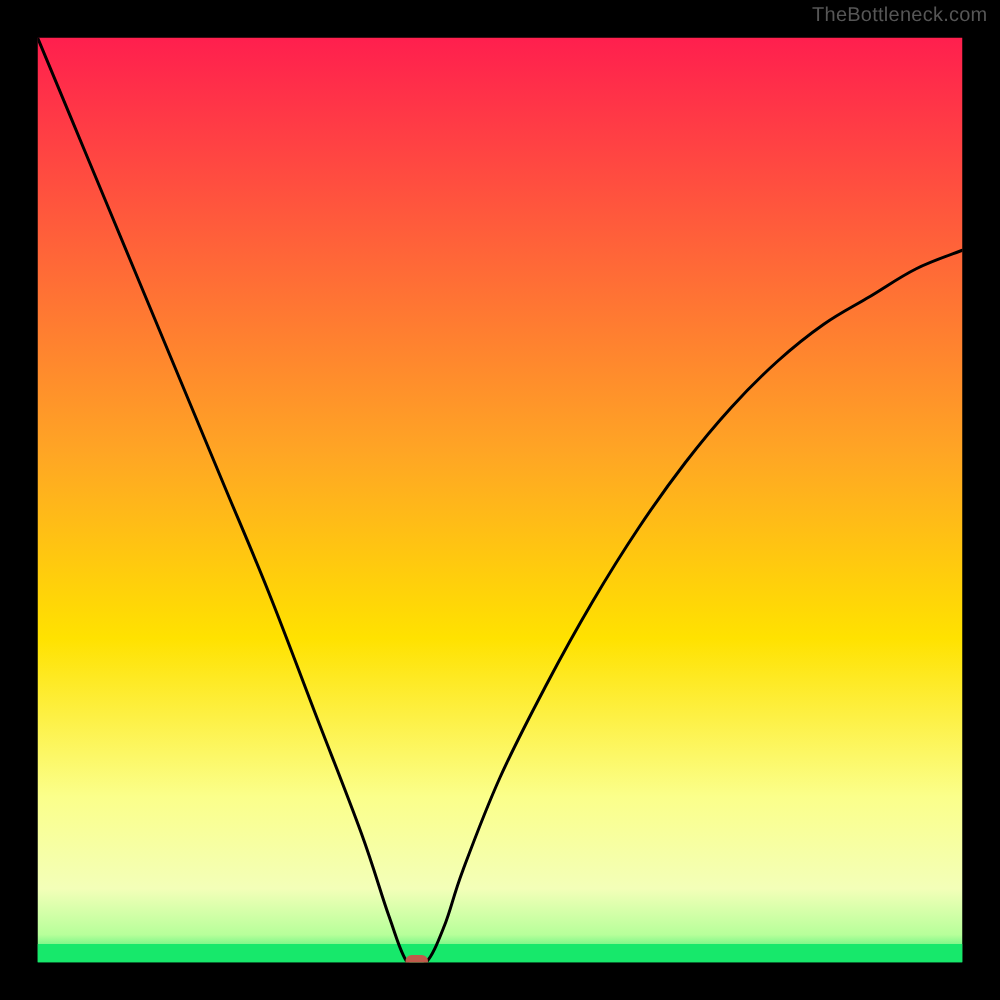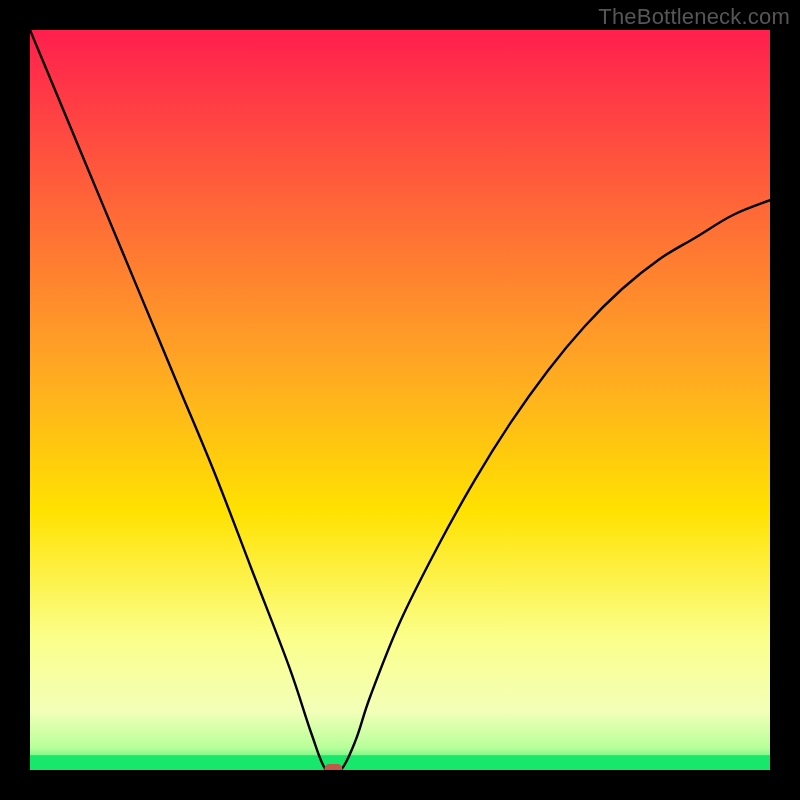--- a/index.html
+++ b/index.html
@@ -21,21 +21,21 @@
     left: 30px;
     top: 30px;
     width: 740px;
     height: 740px;
   }
   .watermark {
     position: absolute;
     top: 4px;
     right: 10px;
     color: #565656;
-    font-size: 22px;
+    font-size: 16px;
     font-weight: 500;
     letter-spacing: 0.2px;
   }
   svg { display: block; }
 </style>
 </head>
 <body>
 
 <div class="frame">
   <div class="watermark">TheBottleneck.com</div>

